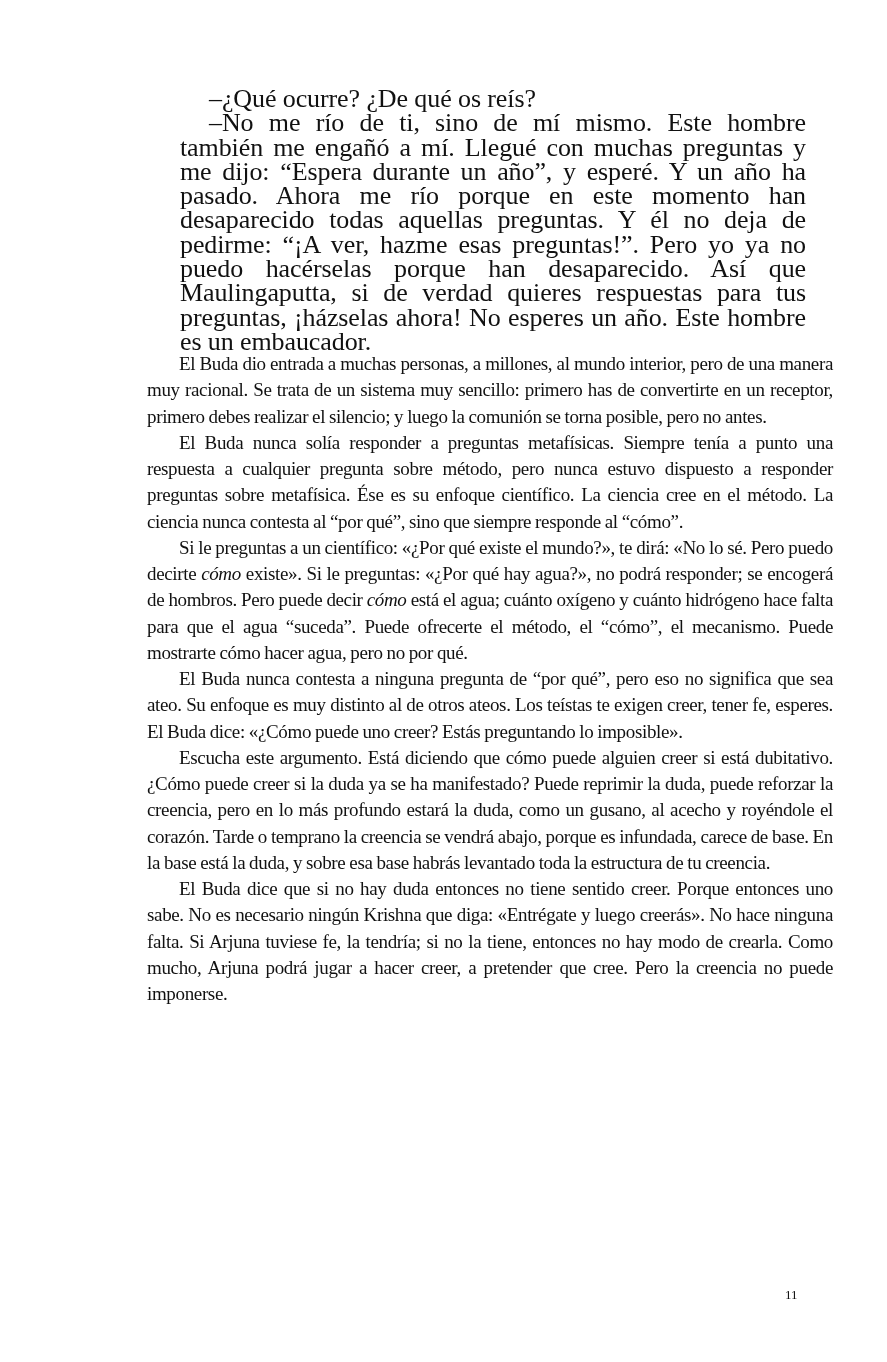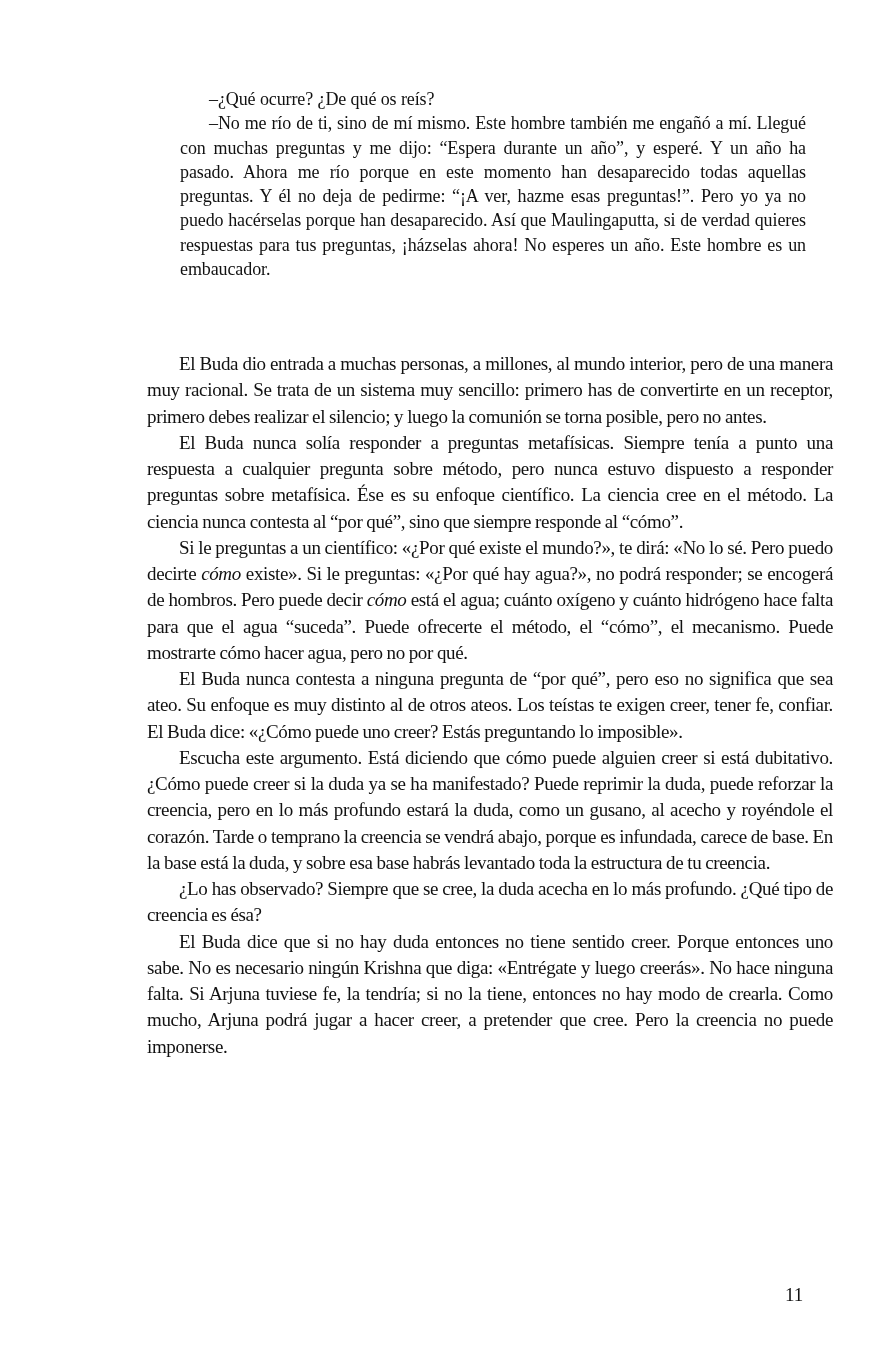--- a/index.html
+++ b/index.html
@@ -18,21 +18,21 @@
     .page {
       position: absolute;
       left: 0; top: 0;
       width: 887px; height: 1362px;
     }
     .quote {
       position: absolute;
       left: 180px;
       top: 87px;
       width: 626px;
-      font-size: 18px;
+      font-size: 26px;
       line-height: 24.3px;
       text-align: justify;
       letter-spacing: -0.1px;
     }
     .quote p {
       margin: 0;
       text-indent: 29px;
       hyphens: manual;
     }
     .body-text {
@@ -49,38 +49,37 @@
     }
     .body-text p {
       margin: 0;
       text-indent: 32px;
     }
     em { }
     .page-number {
       position: absolute;
       left: 785px;
       top: 1284px;
-      font-size: 19px;
+      font-size: 13px;
       line-height: 22px;
     }
   </style>
 </head>
 <body>
 
 <div class="page">
 
   <div class="quote">
     <p>–¿Qué ocurre? ¿De qué os reís?</p>
     <p>–No me río de ti, sino de mí mismo. Este hombre también me engañó a mí. Llegué con muchas preguntas y me dijo: “Espera durante un año”, y esperé. Y un año ha pasado. Ahora me río porque en este momento han desaparecido todas aquellas preguntas. Y él no deja de pedirme: “¡A ver, hazme esas preguntas!”. Pero yo ya no puedo hacérselas porque han des­aparecido. Así que Maulingaputta, si de verdad quieres respuestas para tus preguntas, ¡házselas ahora! No esperes un año. Este hombre es un embaucador.</p>
   </div>
 
   <div class="body-text">
     <p>El Buda dio entrada a muchas personas, a millones, al mundo interior, pero de una manera muy racional. Se trata de un sistema muy sencillo: pri­mero has de convertirte en un receptor, primero debes realizar el silencio; y luego la comunión se torna posible, pero no antes.</p>
     <p>El Buda nunca solía responder a preguntas metafísicas. Siempre te­nía a punto una respuesta a cualquier pregunta sobre método, pero nunca estuvo dispuesto a responder preguntas sobre metafísica. Ése es su enfo­que científico. La ciencia cree en el método. La ciencia nunca contesta al “por qué”, sino que siempre responde al “cómo”.</p>
     <p><span>Si le preguntas a un científico: «¿Por qué existe el mundo?», te dirá: «No lo sé. Pero puedo decirte </span><em>cómo</em><span> existe». Si le preguntas: «¿Por qué hay agua?», no podrá responder; se encogerá de hombros. Pero puede de­cir </span><em>cómo</em><span> está el agua; cuánto oxígeno y cuánto hidrógeno hace falta para que el agua “suceda”. Puede ofrecerte el método, el “cómo”, el mecanismo. Puede mostrarte cómo hacer agua, pero no por qué.</span></p>
-    <p>El Buda nunca contesta a ninguna pregunta de “por qué”, pero eso no significa que sea ateo. Su enfoque es muy distinto al de otros ateos. Los teístas te exigen creer, tener fe, confiar. El Buda dice: «¿Cómo puede uno creer? Estás preguntando lo imposible».</p>
+    <p>El Buda nunca contesta a ninguna pregunta de “por qué”, pero eso no significa que sea ateo. Su enfoque es muy distinto al de otros ateos. Los teístas te exigen creer, tener fe, esperes. El Buda dice: «¿Cómo puede uno creer? Estás preguntando lo imposible».</p>
     <p>Escucha este argumento. Está diciendo que cómo puede alguien creer si está dubitativo. ¿Cómo puede creer si la duda ya se ha manifestado? Pue­de reprimir la duda, puede reforzar la creencia, pero en lo más profundo estará la duda, como un gusano, al acecho y royéndole el corazón. Tarde o temprano la creencia se vendrá abajo, porque es infundada, carece de base. En la base está la duda, y sobre esa base habrás levantado toda la estructu­ra de tu creencia.</p>
-    <p>¿Lo has observado? Siempre que se cree, la duda acecha en lo más profundo. ¿Qué tipo de creencia es ésa?</p>
     <p>El Buda dice que si no hay duda entonces no tiene sentido creer. Porque entonces uno sabe. No es necesario ningún Krishna que diga: «Entrégate y luego creerás». No hace ninguna falta. Si Arjuna tuviese fe, la tendría; si no la tiene, entonces no hay modo de crearla. Como mucho, Arjuna podrá jugar a hacer creer, a pretender que cree. Pero la creencia no puede imponerse.</p>
   </div>
 
   <div class="page-number">11</div>
 </div>
 
 </body></html>

